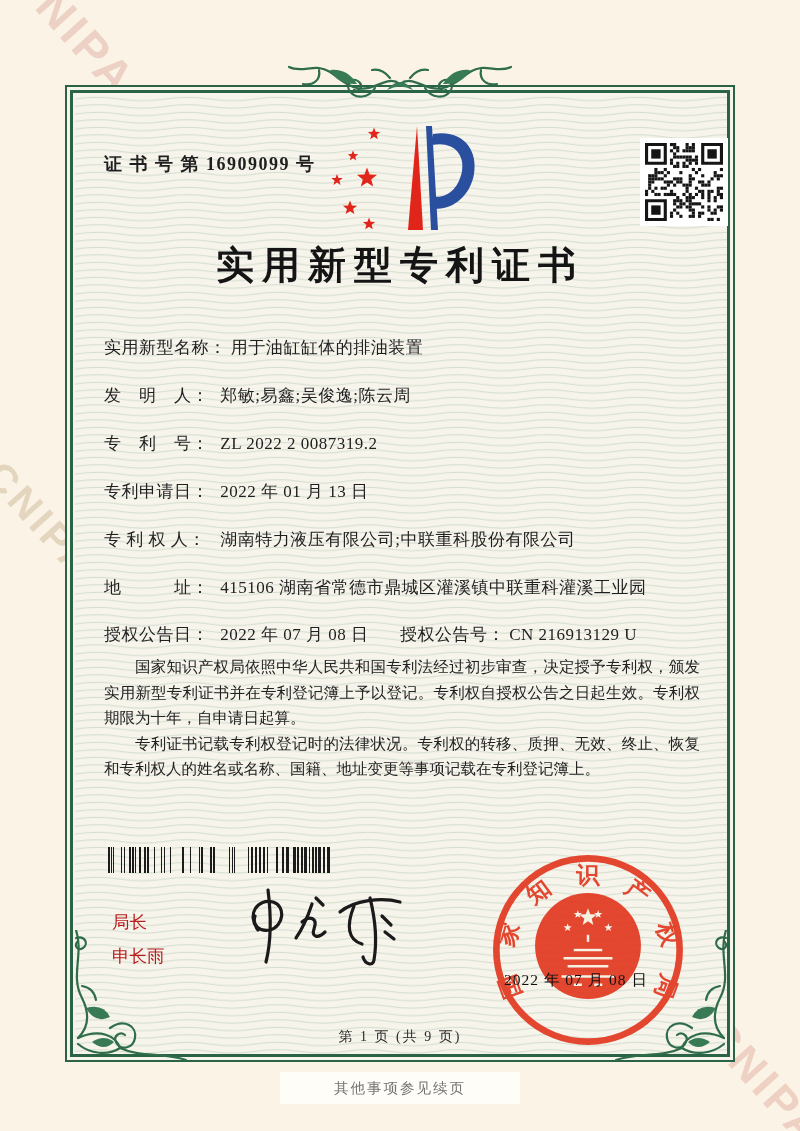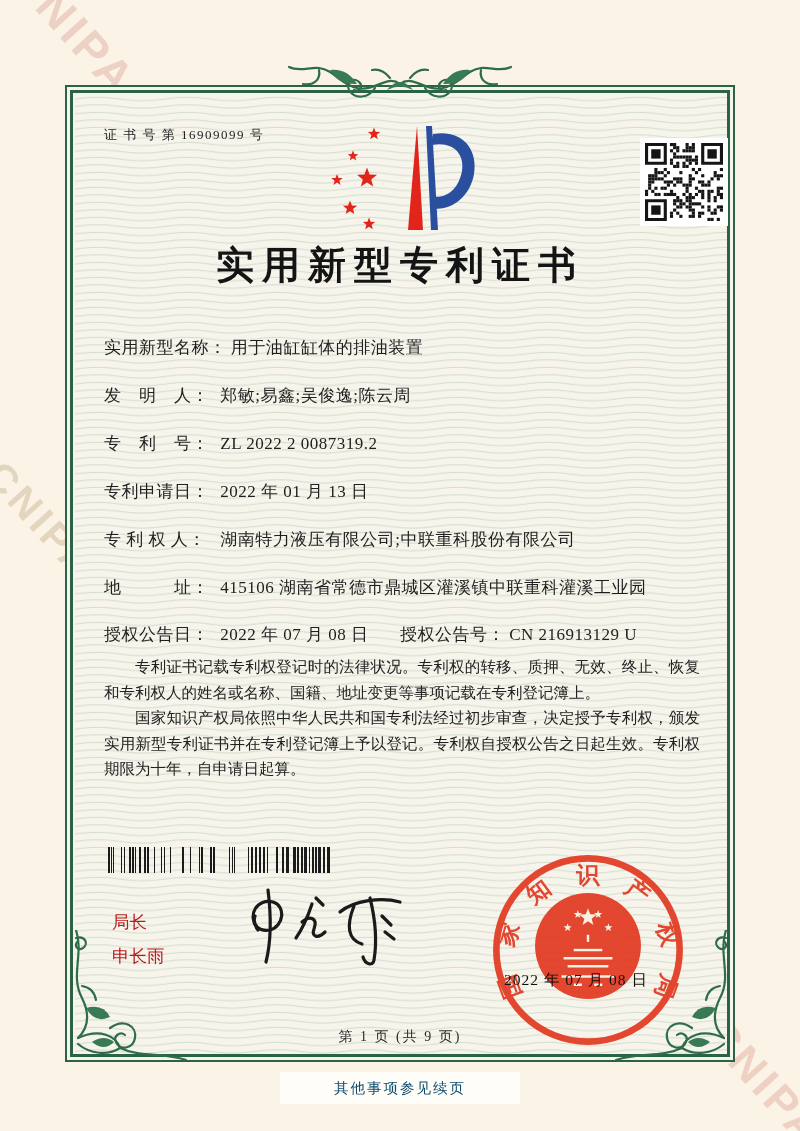--- a/index.html
+++ b/index.html
@@ -33,22 +33,22 @@
   
   .orn { position:absolute; z-index:4; pointer-events:none; }
   .orn path { stroke:#2f6d4a; fill:none; stroke-width:2.2; stroke-linecap:round; }
   .orn .leaf { fill:#377a53; stroke:none; }
   #orn-top { left:283px; top:52px; }
   #orn-bl { left:58px;  top:930px; }
   #orn-br { left:612px; top:930px; }
   
   .content { position:absolute; inset:0; z-index:3; }
   .cert-no {
-    position:absolute; left:104px; top:126px;
-    font-size:13px; letter-spacing:1.5px;
+    position:absolute; left:104px; top:152px;
+    font-size:18px; letter-spacing:1.5px;font-weight:bold;
   }
   #logo { position:absolute; left:322px; top:118px; }
   #qr   { position:absolute; left:640px; top:138px; background:#fff; padding:5px; }
   .title {
     position:absolute; left:0; top:240px; width:100%; text-align:center;
     font-size:38px; font-weight:bold; letter-spacing:8px; color:#141414;
   }
   .field-row { position:absolute; left:104px; font-size:17px; white-space:nowrap; }
   .field-label { display:inline-block; min-width:112px; letter-spacing:.5px; }
   .field-value { letter-spacing:.5px; }
@@ -76,21 +76,21 @@
     position:absolute; left:496px; top:970px; width:160px; text-align:center;
     font-size:15.5px; letter-spacing:1px; color:#111; z-index:4;
   }
   .footer-page {
     position:absolute; left:65px; top:1028px; width:670px; text-align:center;
     font-size:14px; letter-spacing:2px; color:#2b2b2b;
   }
   .footer-note {
     position:absolute; left:280px; top:1072px; width:240px; height:32px;
     background:#fffdf7; text-align:center; line-height:32px;
-    font-size:14.5px; letter-spacing:2px; color:#0c4a6e; z-index:2;
+    font-size:14.5px; letter-spacing:2px; color:#737373; z-index:2;
   }
 </style>
 </head>
 <body>
 
 <div id="page">
 
   <div class="wm wm1">CNIPA</div>
   <div class="wm wm2">CNIPA</div>
   <div class="wm wm3">CNIPA</div>
@@ -374,22 +374,22 @@
     <div class="field-row fr7">
       <span class="field-label">授权公告日：</span>
       <span class="field-value">2022 年 07 月 08 日</span>
       <span class="grant-no">
         <span class="field-label" style="min-width:0">授权公告号：</span>
         <span class="field-value">CN 216913129 U</span>
       </span>
     </div>
 
     <div class="paragraphs">
+      <p>国家知识产权局依照中华人民共和国专利法经过初步审查，决定授予专利权，颁发实用新型专利证书并在专利登记簿上予以登记。专利权自授权公告之日起生效。专利权期限为十年，自申请日起算。</p>
       <p>专利证书记载专利权登记时的法律状况。专利权的转移、质押、无效、终止、恢复和专利权人的姓名或名称、国籍、地址变更等事项记载在专利登记簿上。</p>
-      <p>国家知识产权局依照中华人民共和国专利法经过初步审查，决定授予专利权，颁发实用新型专利证书并在专利登记簿上予以登记。专利权自授权公告之日起生效。专利权期限为十年，自申请日起算。</p>
     </div>
 
     <svg id="barcode" width="225" height="26">
         <rect x="0" y="0" width="2" height="26" fill="#1b1b1b"></rect>
         <rect x="3" y="0" width="1" height="26" fill="#1b1b1b"></rect>
         <rect x="5" y="0" width="1" height="26" fill="#1b1b1b"></rect>
         <rect x="13" y="0" width="1" height="26" fill="#1b1b1b"></rect>
         <rect x="16" y="0" width="1" height="26" fill="#1b1b1b"></rect>
         <rect x="21" y="0" width="2" height="26" fill="#1b1b1b"></rect>
         <rect x="24" y="0" width="2" height="26" fill="#1b1b1b"></rect>

